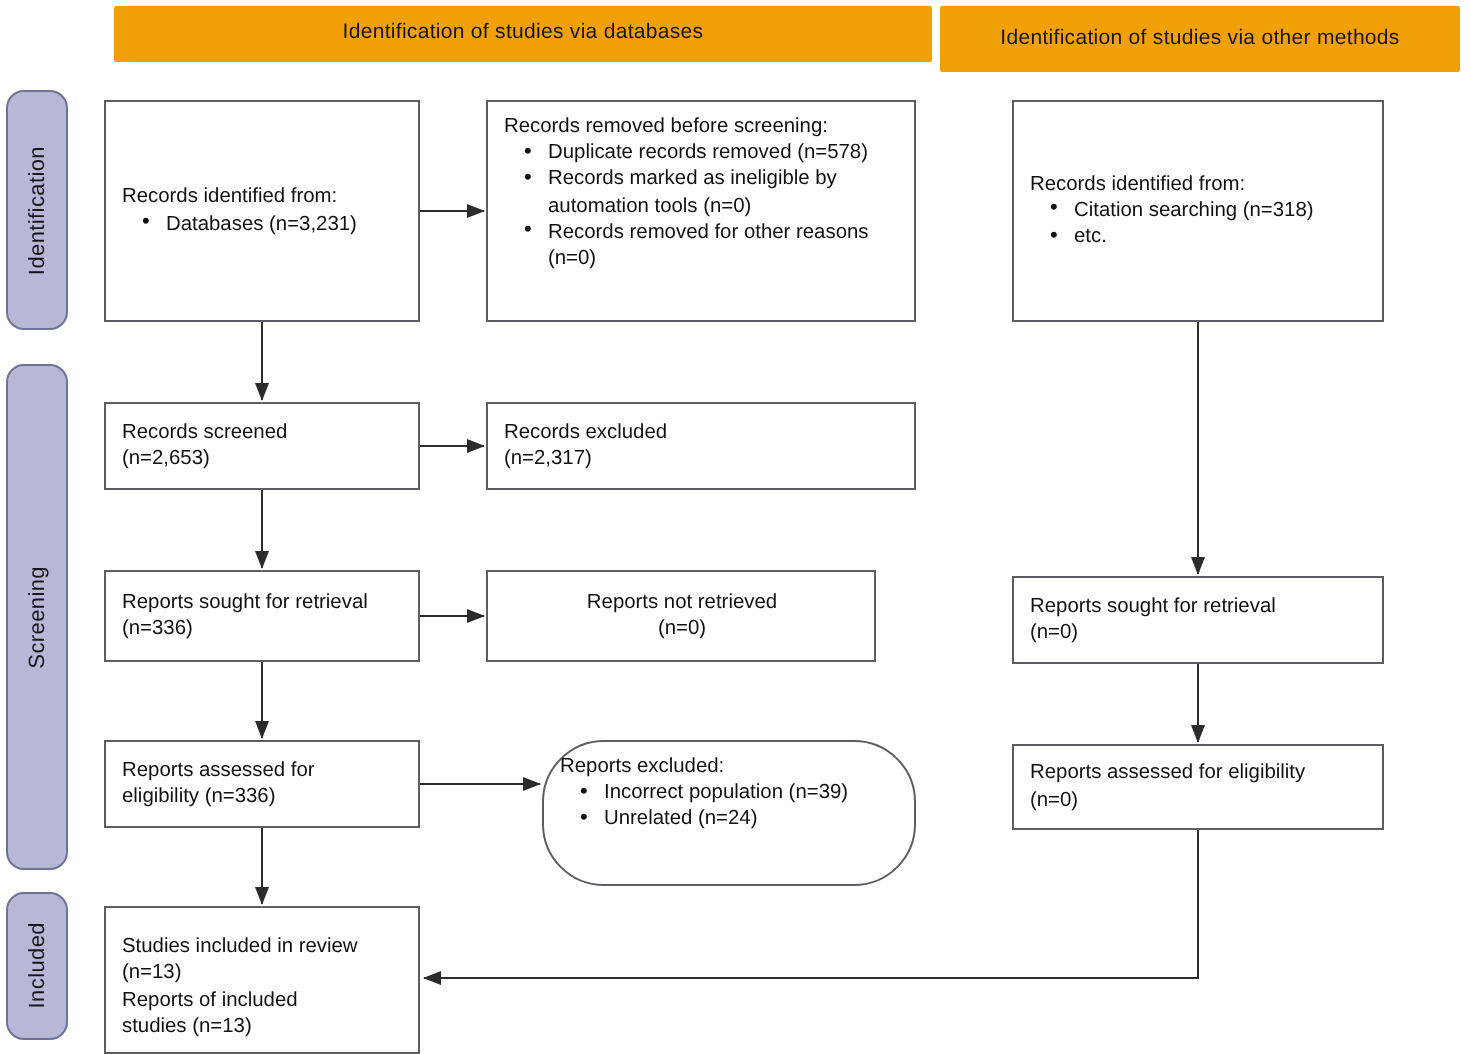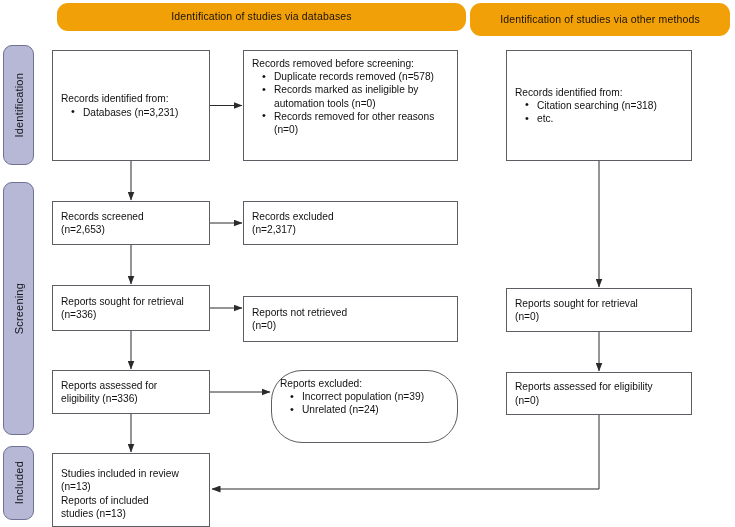--- a/index.html
+++ b/index.html
@@ -18,21 +18,21 @@
   #prisma-root {
     position: absolute;
     left: 0; top: 0;
     width: 735px; height: 527px;
   }
 
   
   .phase-banner {
     position: absolute;
     background: #f2a007;
-    border-radius: 11px;
+    border-radius: 1px;
     display: flex;
     align-items: center;
     justify-content: center;
     color: #1a1208;
     font-size: 10.5px;
     letter-spacing: 0.15px;
     line-height: 1.1;
     text-align: center;
   }
   #banner-databases { left: 57px;  top: 3px; width: 409px; height: 28px; }
@@ -95,21 +95,21 @@
     top: -0.5px;
     font-size: 11px;
   }
 
   
   #box-identified      { left: 52px;  top: 50px;  width: 158px; height: 111px; }
   #box-removed         { left: 243px; top: 50px;  width: 215px; height: 111px; }
   #box-screened        { left: 52px;  top: 201px; width: 158px; height: 44px;  }
   #box-excluded        { left: 243px; top: 201px; width: 215px; height: 44px;  }
   #box-sought          { left: 52px;  top: 285px; width: 158px; height: 46px;  }
-  #box-not-retrieved   { left: 243px; top: 296px; width: 215px; height: 46px;  }
+  #box-not-retrieved   { left: 243px; top: 285px; width: 195px; height: 46px; text-align: center;  }
   #box-assessed        { left: 52px;  top: 370px; width: 158px; height: 44px;  }
   #box-reports-excl    { left: 271px; top: 370px; width: 187px; height: 73px; border-radius: 31px;  }
   #box-included        { left: 52px;  top: 453px; width: 158px; height: 74px; justify-content: flex-end;  }
 
   
   #box-other-identified { left: 506px; top: 50px;  width: 186px; height: 111px; }
   #box-other-sought     { left: 506px; top: 288px; width: 186px; height: 44px;  }
   #box-other-assessed   { left: 506px; top: 372px; width: 186px; height: 43px;  }
 
   

